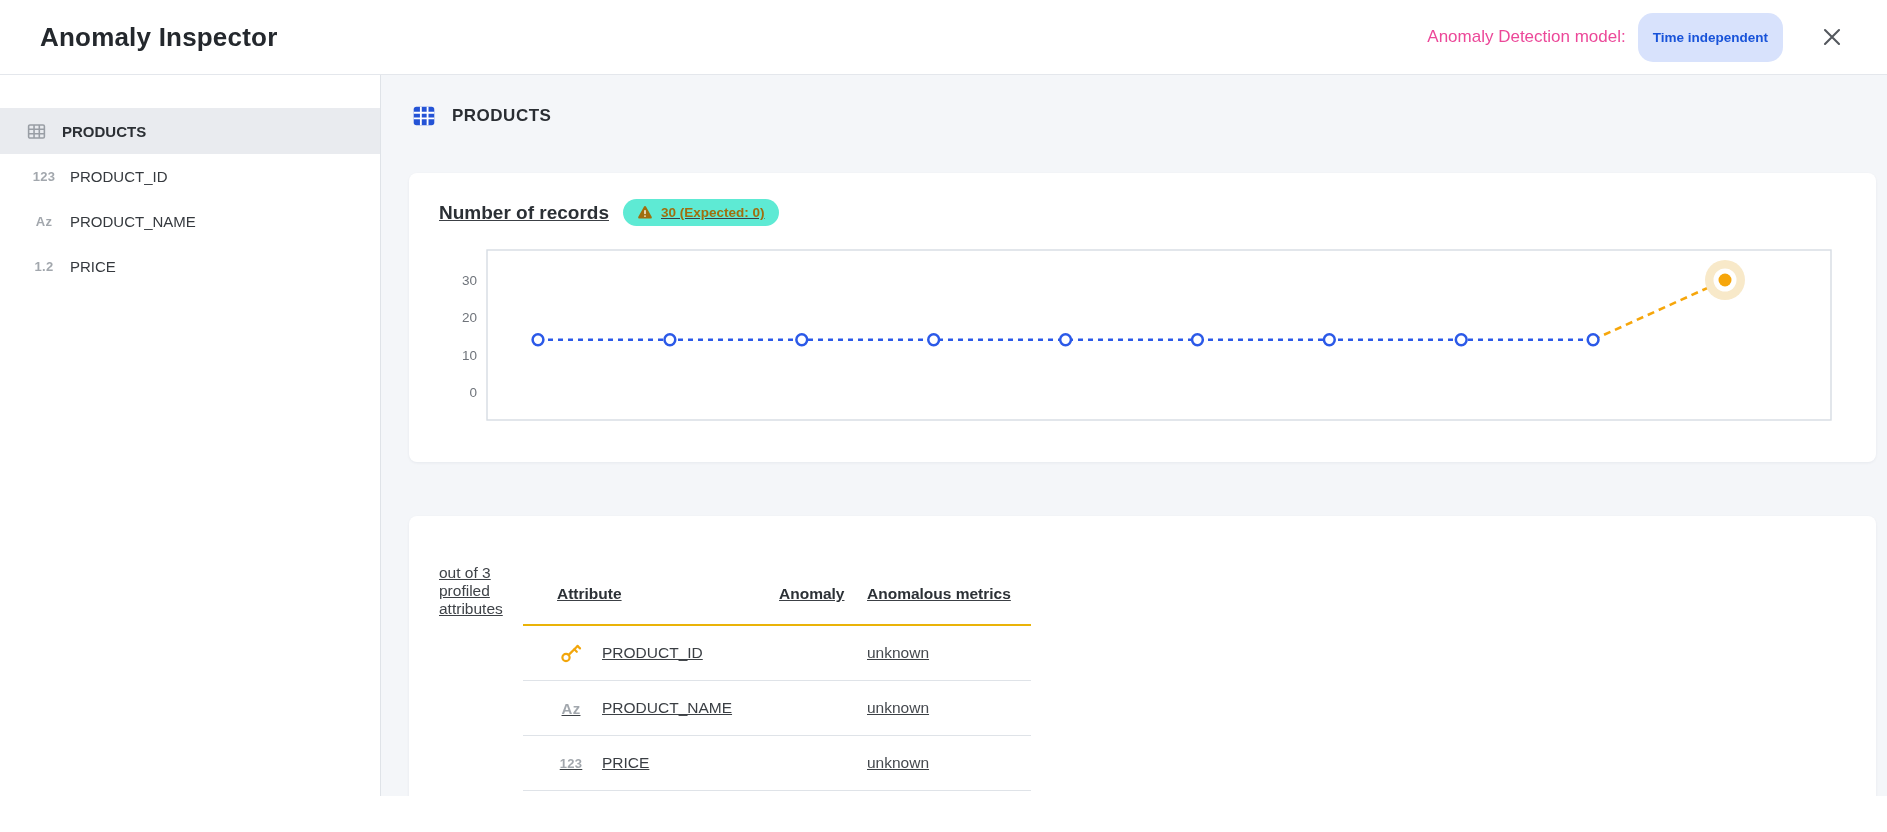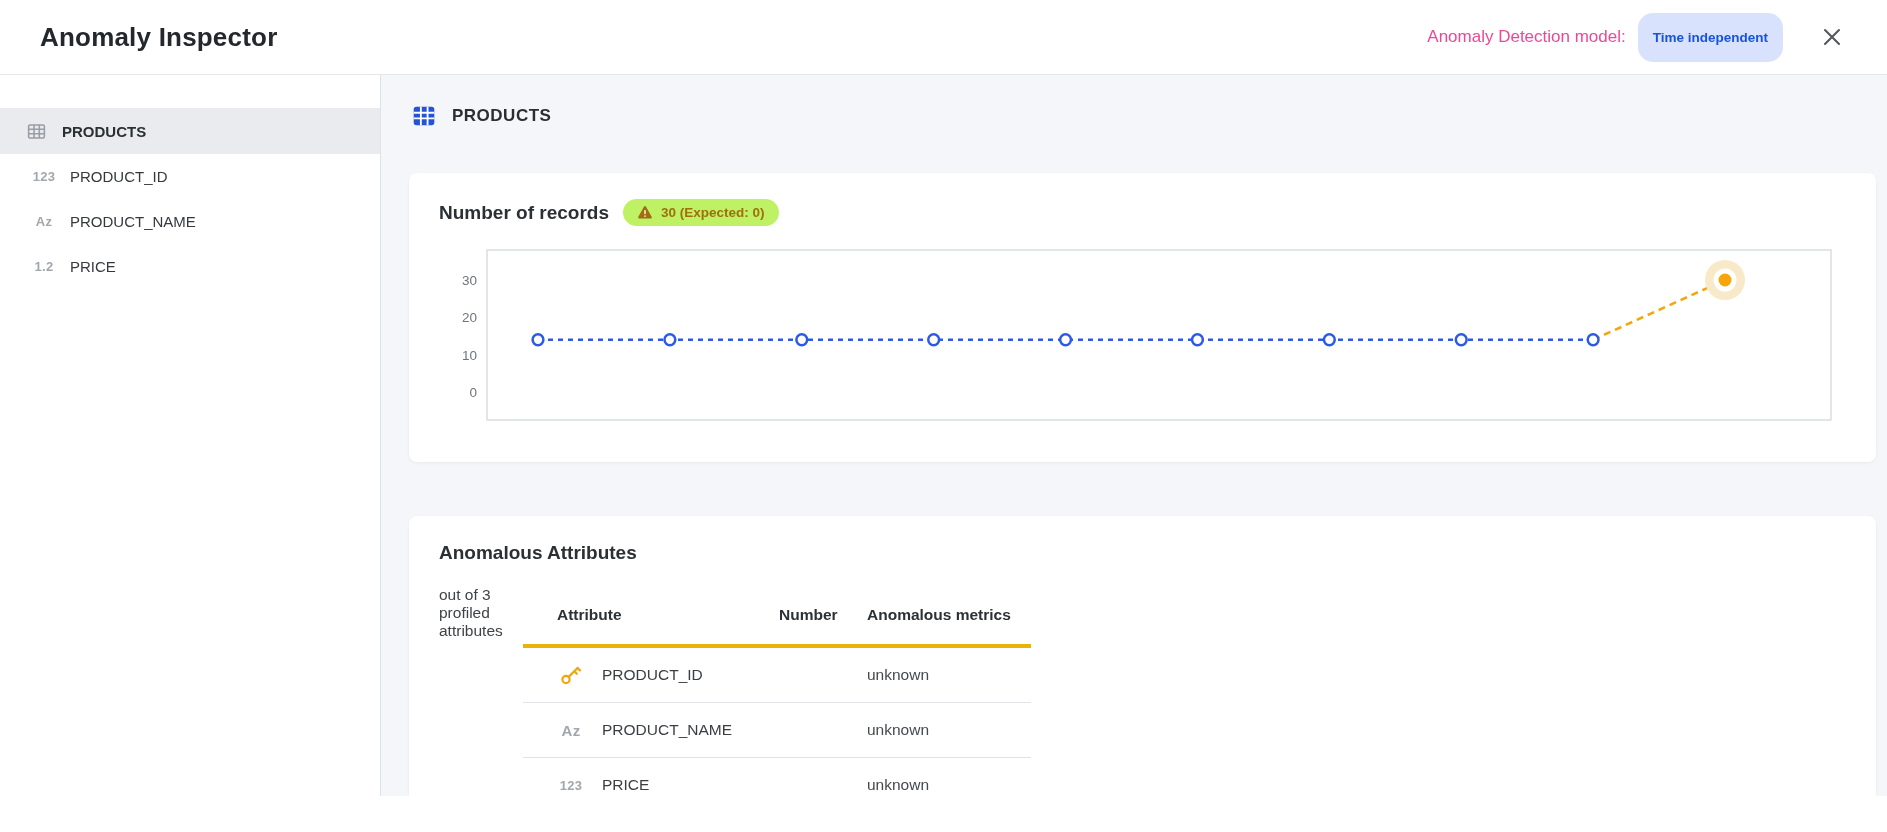--- a/index.html
+++ b/index.html
@@ -63,50 +63,51 @@
     overflow: hidden;
   }
   .section-head { display: flex; align-items: center; margin-left: 2px; }
   .section-head .icon-slot { margin-right: 15px; display: flex; }
   .section-title { font-size: 17px; font-weight: 700; color: #2a2e33; letter-spacing: .5px; }
 
   .card {
     background: #ffffff; border-radius: 8px;
     box-shadow: 0 1px 3px rgba(24,40,60,.06);
     padding: 26px 30px;
+    text-decoration: underline;
   }
   .card-records { margin-top: 44px; }
   .card-attrs { margin-top: 54px; height: 420px; }
 
   .card-head { display: flex; align-items: center; }
   .card-title { font-size: 19px; font-weight: 700; color: #2b3035; }
   .warn-badge {
     margin-left: 14px;
     display: inline-flex; align-items: center; gap: 8px;
-    background: #bef264; color: #a06e0e;
+    background: #5eead4; color: #a06e0e;
     font-size: 13.5px; font-weight: 700;
     padding: 6px 14px; border-radius: 15px;
   }
   .chart-wrap { margin-top: 14px; }
   .chart-wrap svg { display: block; }
 
   
   .attr-body { display: flex; margin-top: 22px; }
   .attr-note {
     width: 84px; flex: 0 0 84px;
     font-size: 15.5px; color: #3f4348; line-height: 18px;
   }
   .attr-table { width: 508px; margin-left: 0; }
   .t-head, .t-row {
     display: grid; grid-template-columns: 256px 88px 164px;
     align-items: center;
   }
   .t-head {
     height: 62px;
-    border-bottom: 4px solid #eab308;
+    border-bottom: 2px solid #eab308;
     font-size: 15.5px; font-weight: 700; color: #2c3136;
   }
   .t-head .th-attr { padding-left: 34px; }
   .t-row { height: 55px; border-bottom: 1px solid #dfe3e8; cursor: pointer; }
   .cell-attr { display: flex; align-items: center; padding-left: 35px; gap: 18px; font-size: 15.5px; color: #3a3e43; }
   .cell-attr .icon-box { margin-right: 0; width: 26px; flex: 0 0 26px; }
   .cell-metrics { font-size: 15.5px; color: #45494e; }
 </style>
 </head>
 <body>
@@ -199,27 +200,26 @@
               <circle cx="626.5555555555555" cy="99.73333333333333" r="5.4" fill="#ffffff" stroke="#2b59e8" stroke-width="2.5"></circle>
               <circle cx="758.4444444444445" cy="99.73333333333333" r="5.4" fill="#ffffff" stroke="#2b59e8" stroke-width="2.5"></circle>
               <circle cx="890.3333333333333" cy="99.73333333333333" r="5.4" fill="#ffffff" stroke="#2b59e8" stroke-width="2.5"></circle>
               <circle cx="1022.2222222222222" cy="99.73333333333333" r="5.4" fill="#ffffff" stroke="#2b59e8" stroke-width="2.5"></circle>
               <circle cx="1154.111111111111" cy="99.73333333333333" r="5.4" fill="#ffffff" stroke="#2b59e8" stroke-width="2.5"></circle>
             </svg>
         </div>
       </section>
 
       <section class="card card-attrs">
-        <h2 class="card-title">Anomalous Attributes</h2>
         <div class="attr-body">
           <div class="attr-note">out of 3 profiled attributes</div>
           <div class="attr-table">
             <div class="t-head">
               <div class="th-attr">Attribute</div>
-              <div>Number</div>
+              <div>Anomaly</div>
               <div>Anomalous metrics</div>
             </div>
 
             <div class="t-row">
               <div class="cell-attr">
                 <span class="icon-box">
                   <svg width="24" height="24" viewBox="0 0 24 24">
                     <g stroke="#f2a60b" stroke-width="2.2" fill="none" stroke-linecap="round">
                       <circle cx="7" cy="16.5" r="3.6"></circle>
                       <path d="M9.7 13.9 L18.6 5"></path>

